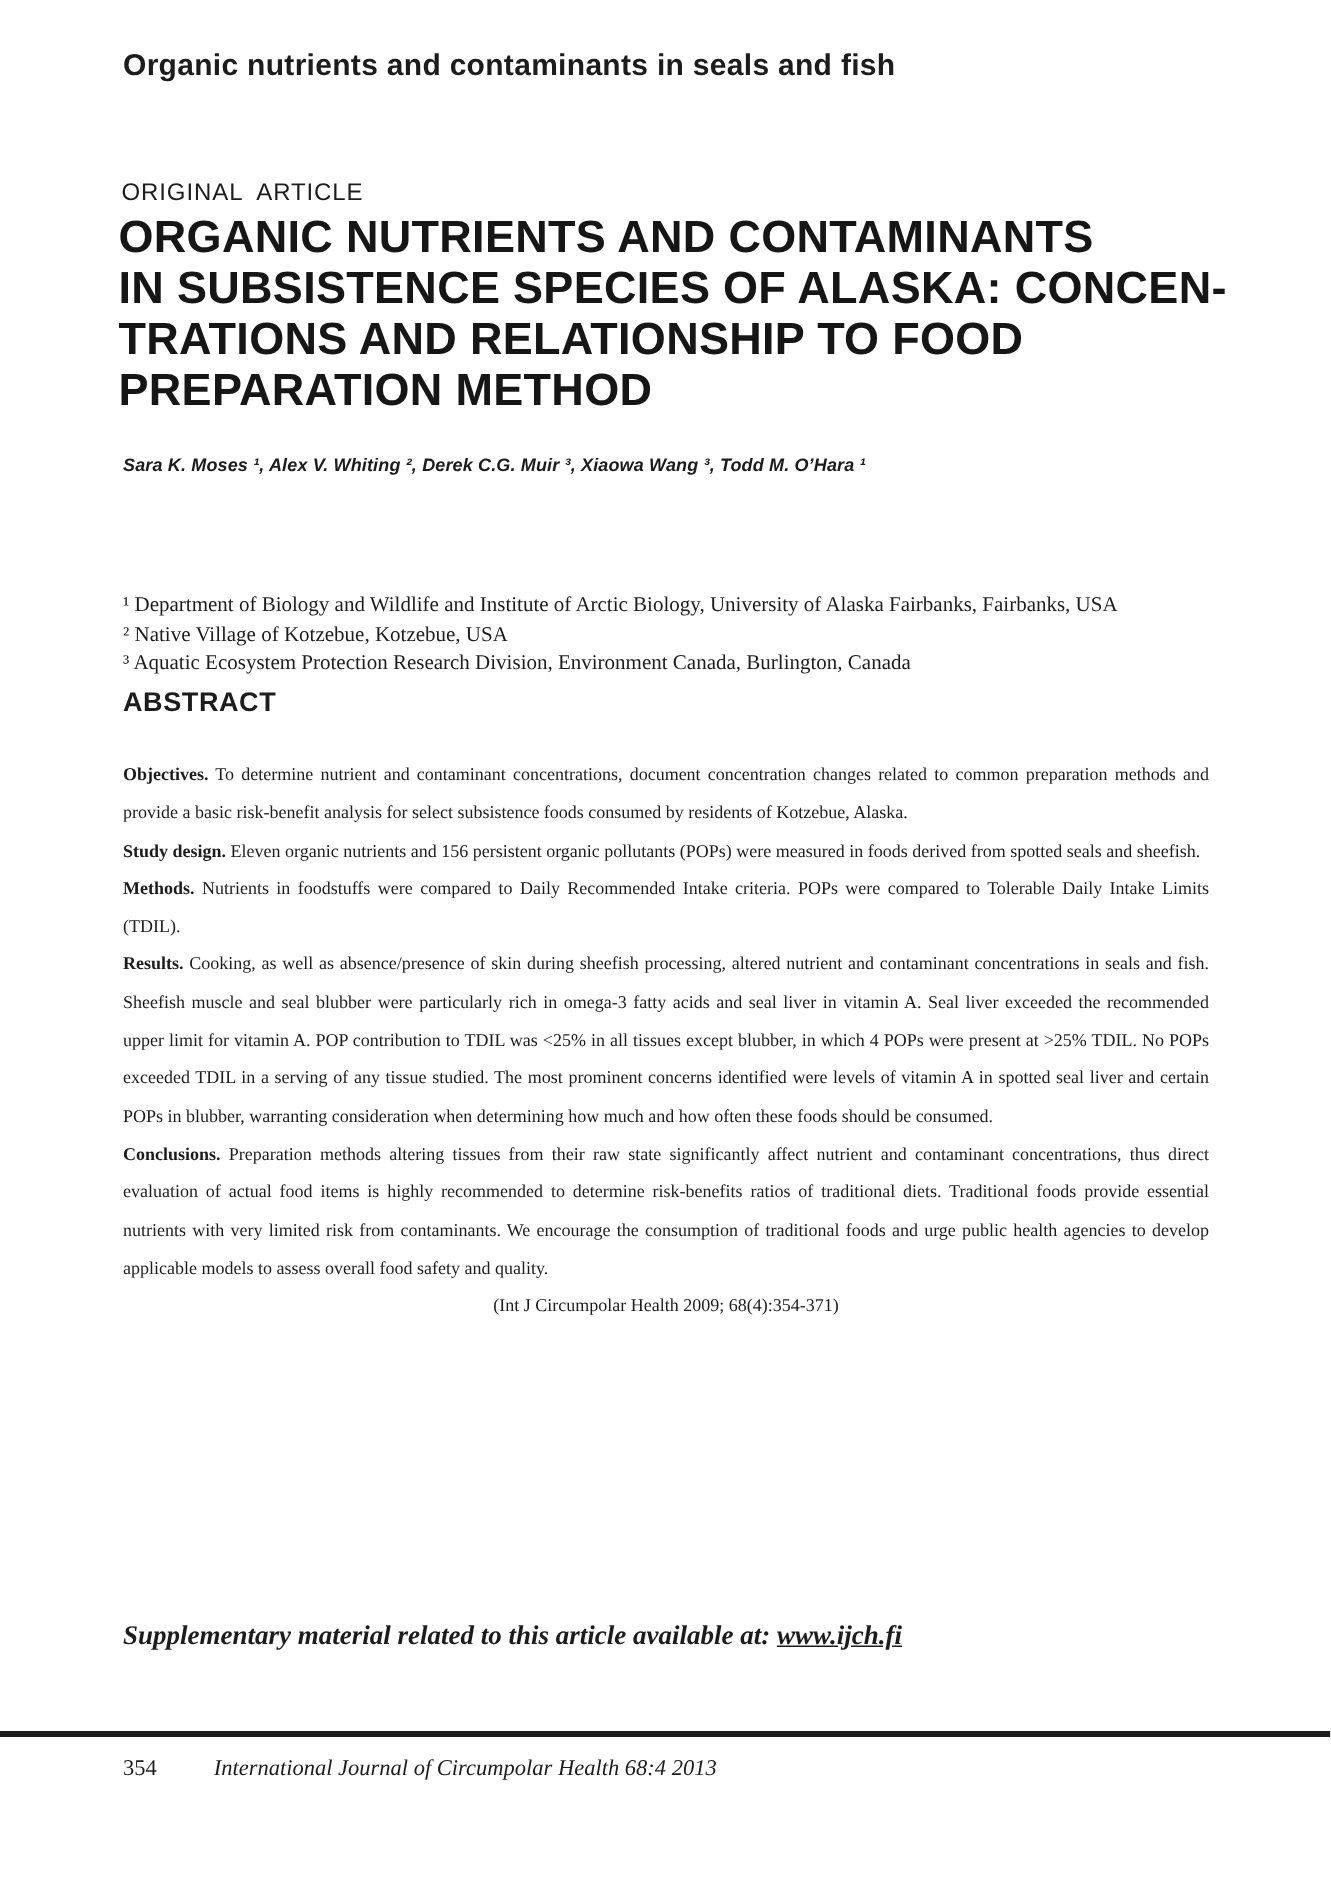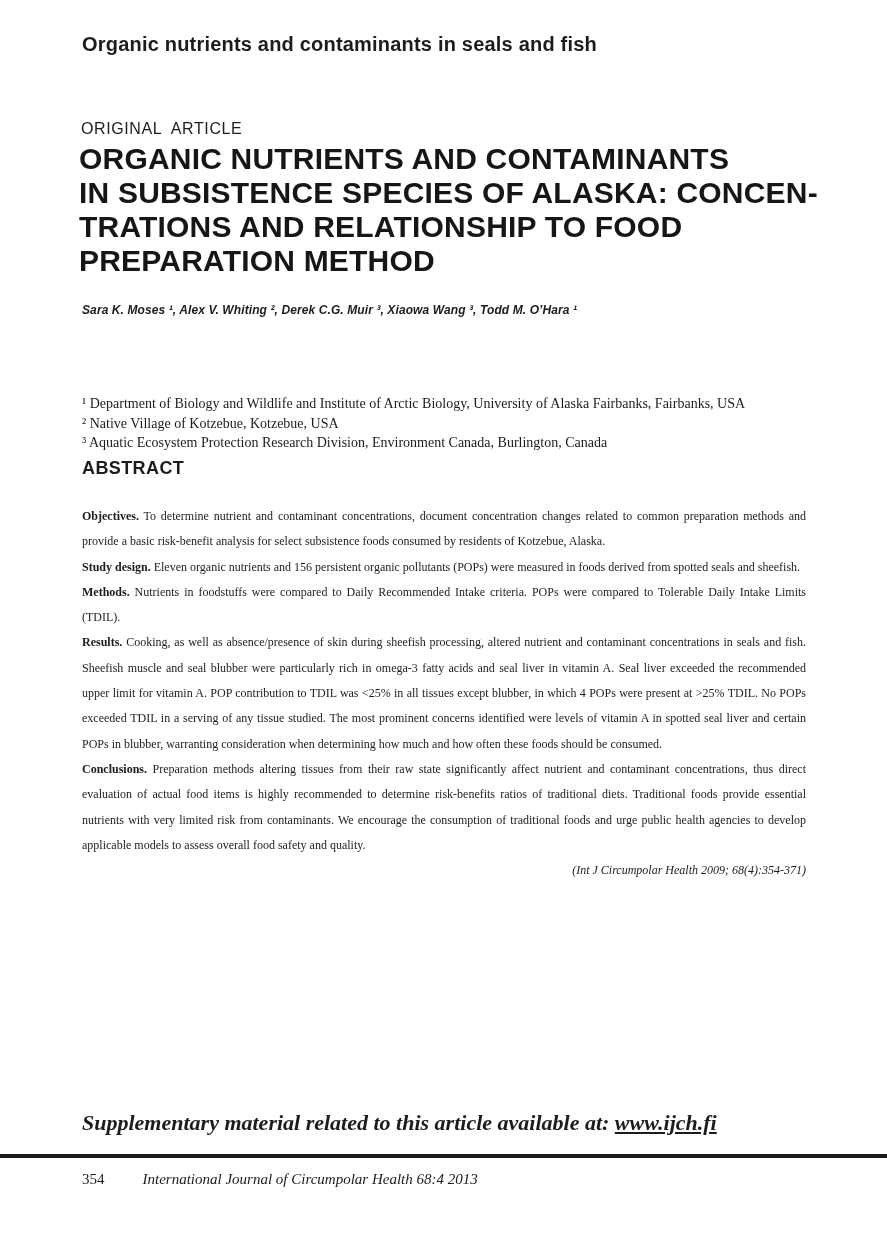--- a/index.html
+++ b/index.html
@@ -76,34 +76,33 @@
   .abstract-body {
     position: absolute;
     left: 82px; top: 504px;
     width: 724px;
     font-size: 12px;
     line-height: 25.3px;
     text-align: justify;
   }
   .abstract-body p { margin: 0; }
   .abstract-body .citation {
-    font-style: italic;
-    text-align: right;
+    text-align: center;
   }
   .keywords {
     position: absolute;
     left: 82px; top: 1058px;
     width: 724px;
     font-size: 16.5px;
   }
   .supplementary {
     position: absolute;
-    left: 82px; top: 1110px;
+    left: 82px; top: 1080px;
     width: 724px;
-    font-size: 22px;
+    font-size: 18px;
     font-weight: bold;
     font-style: italic;
   }
   .supplementary a {
     color: #1c1c1c;
     text-decoration: underline;
   }
   .footer-rule {
     position: absolute;
     left: 0; top: 1154px;

